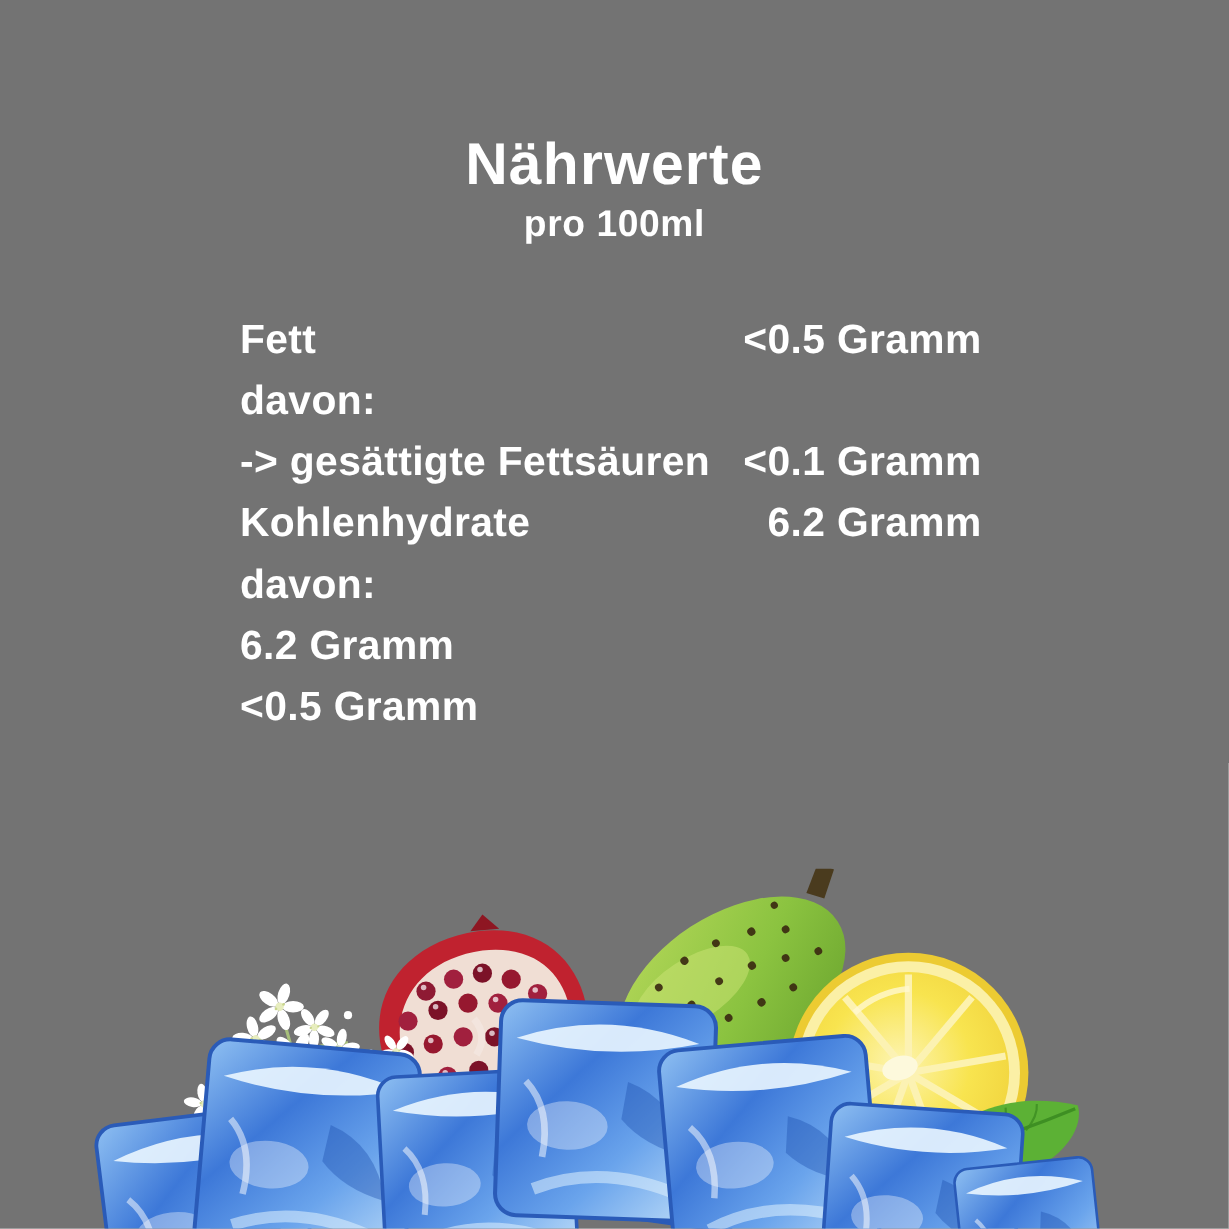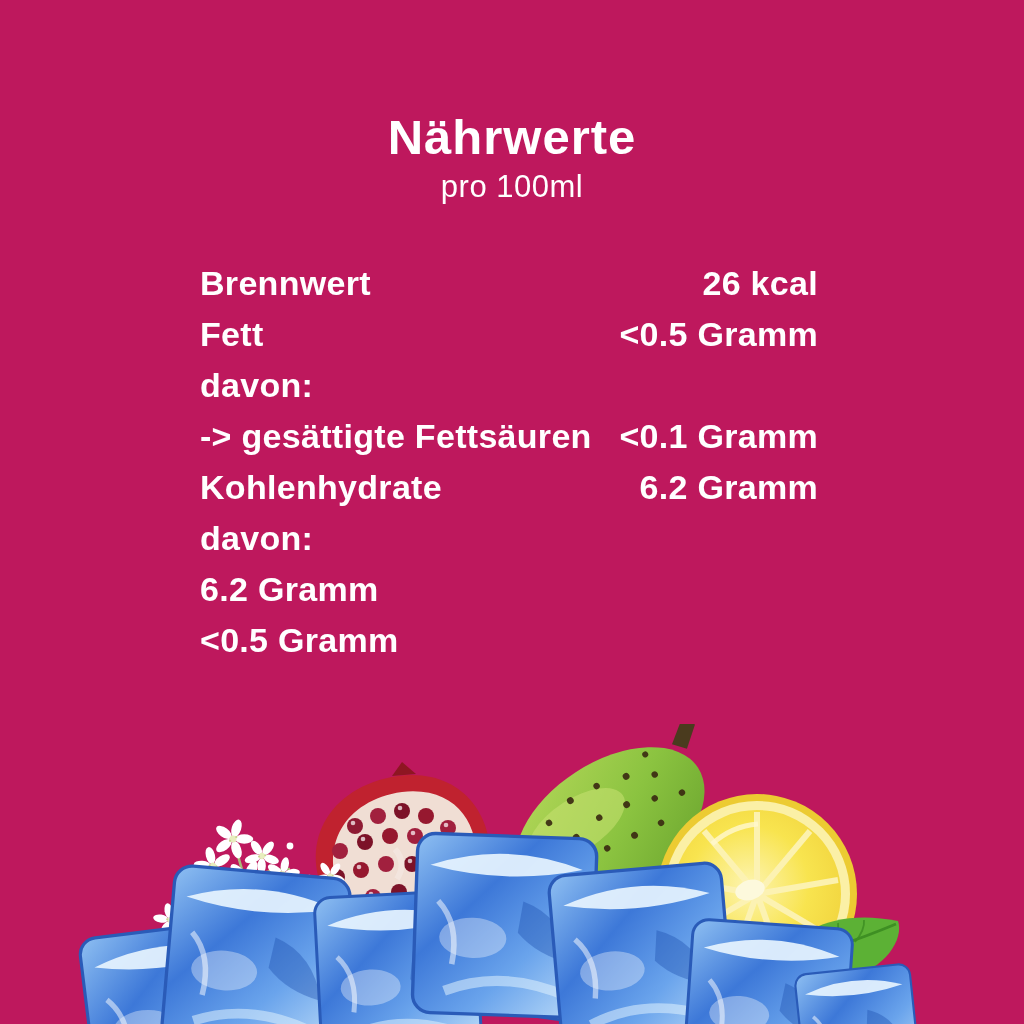--- a/index.html
+++ b/index.html
@@ -14,52 +14,48 @@
     color: #ffffff;
     overflow: hidden;
   }
 
   .header { position: absolute; top: 112px; left: 0; width: 100%; text-align: center; }
   .title {
     font-size: 49px; font-weight: 700; letter-spacing: 1px;
     line-height: 1.05; margin: 0;
   }
   .subtitle {
-    font-size: 31px; font-weight: 400; letter-spacing: 0.5px; margin-top: 6px;
+    font-size: 31px; font-weight: 700; letter-spacing: 0.5px; margin-top: 6px;
   }
 
   .nutri-table {
     position: absolute; left: 200px; right: 206px; top: 258px;
   }
   .nutri-row {
     display: flex; justify-content: space-between; align-items: baseline;
     height: 51px; line-height: 51px;
     font-size: 34px; font-weight: 700; letter-spacing: 0.3px;
     white-space: nowrap;
   }
   .nutri-row .label { text-align: left; }
   .nutri-row .value { text-align: right; }
 
   .decor { position: absolute; left: 0; bottom: 0; width: 1024px; height: 300px; display: block; }
 </style>
 </head>
 <body>
 
-<div class="canvas" style="background: #be185d; color: rgb(255, 255, 255);">
+<div class="canvas" style="background: #737373; color: rgb(255, 255, 255);">
 
   <div class="header">
     <h1 class="title">Nährwerte</h1>
     <div class="subtitle">pro 100ml</div>
   </div>
 
   <div class="nutri-table">
-  <div class="nutri-row">
-    <span class="label">Brennwert</span>
-    <span class="value">26 kcal</span>
-  </div>
 
   <div class="nutri-row">
     <span class="label">Fett</span>
     <span class="value">&lt;0.5 Gramm</span>
   </div>
 
   <div class="nutri-row">
     <span class="label">davon:</span>
     <span class="value"></span>
   </div>

